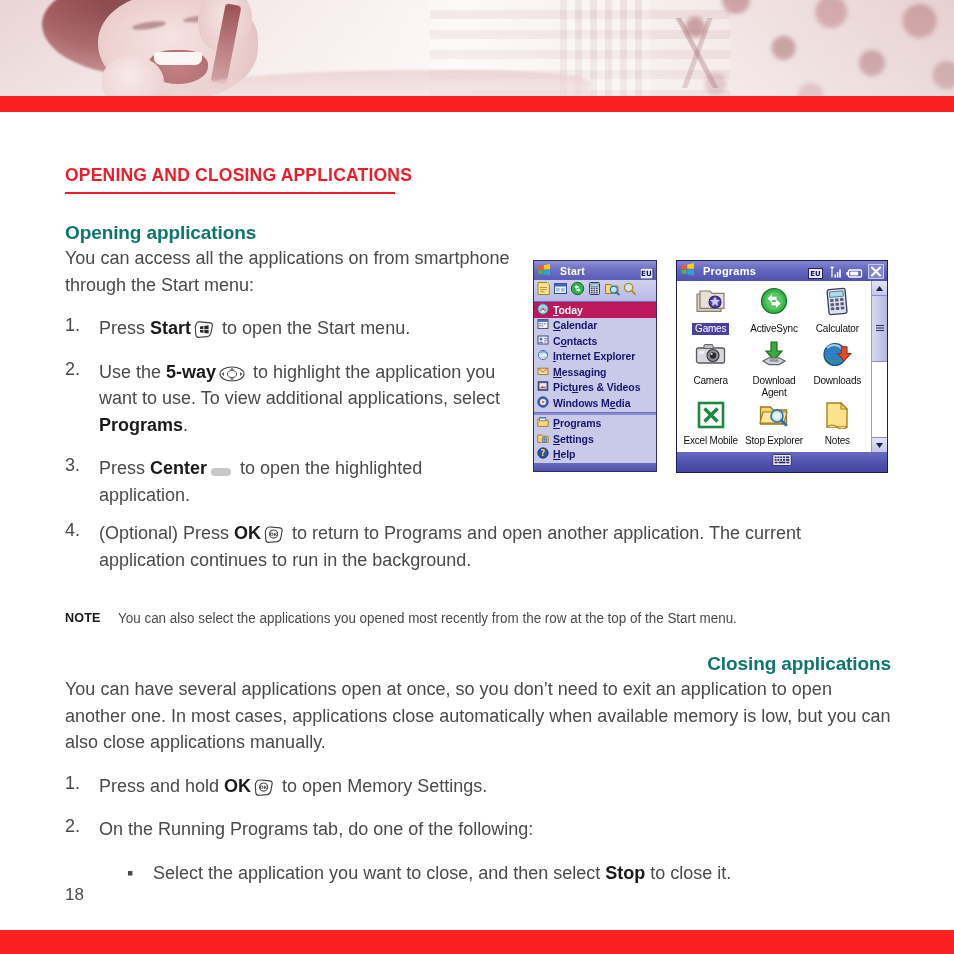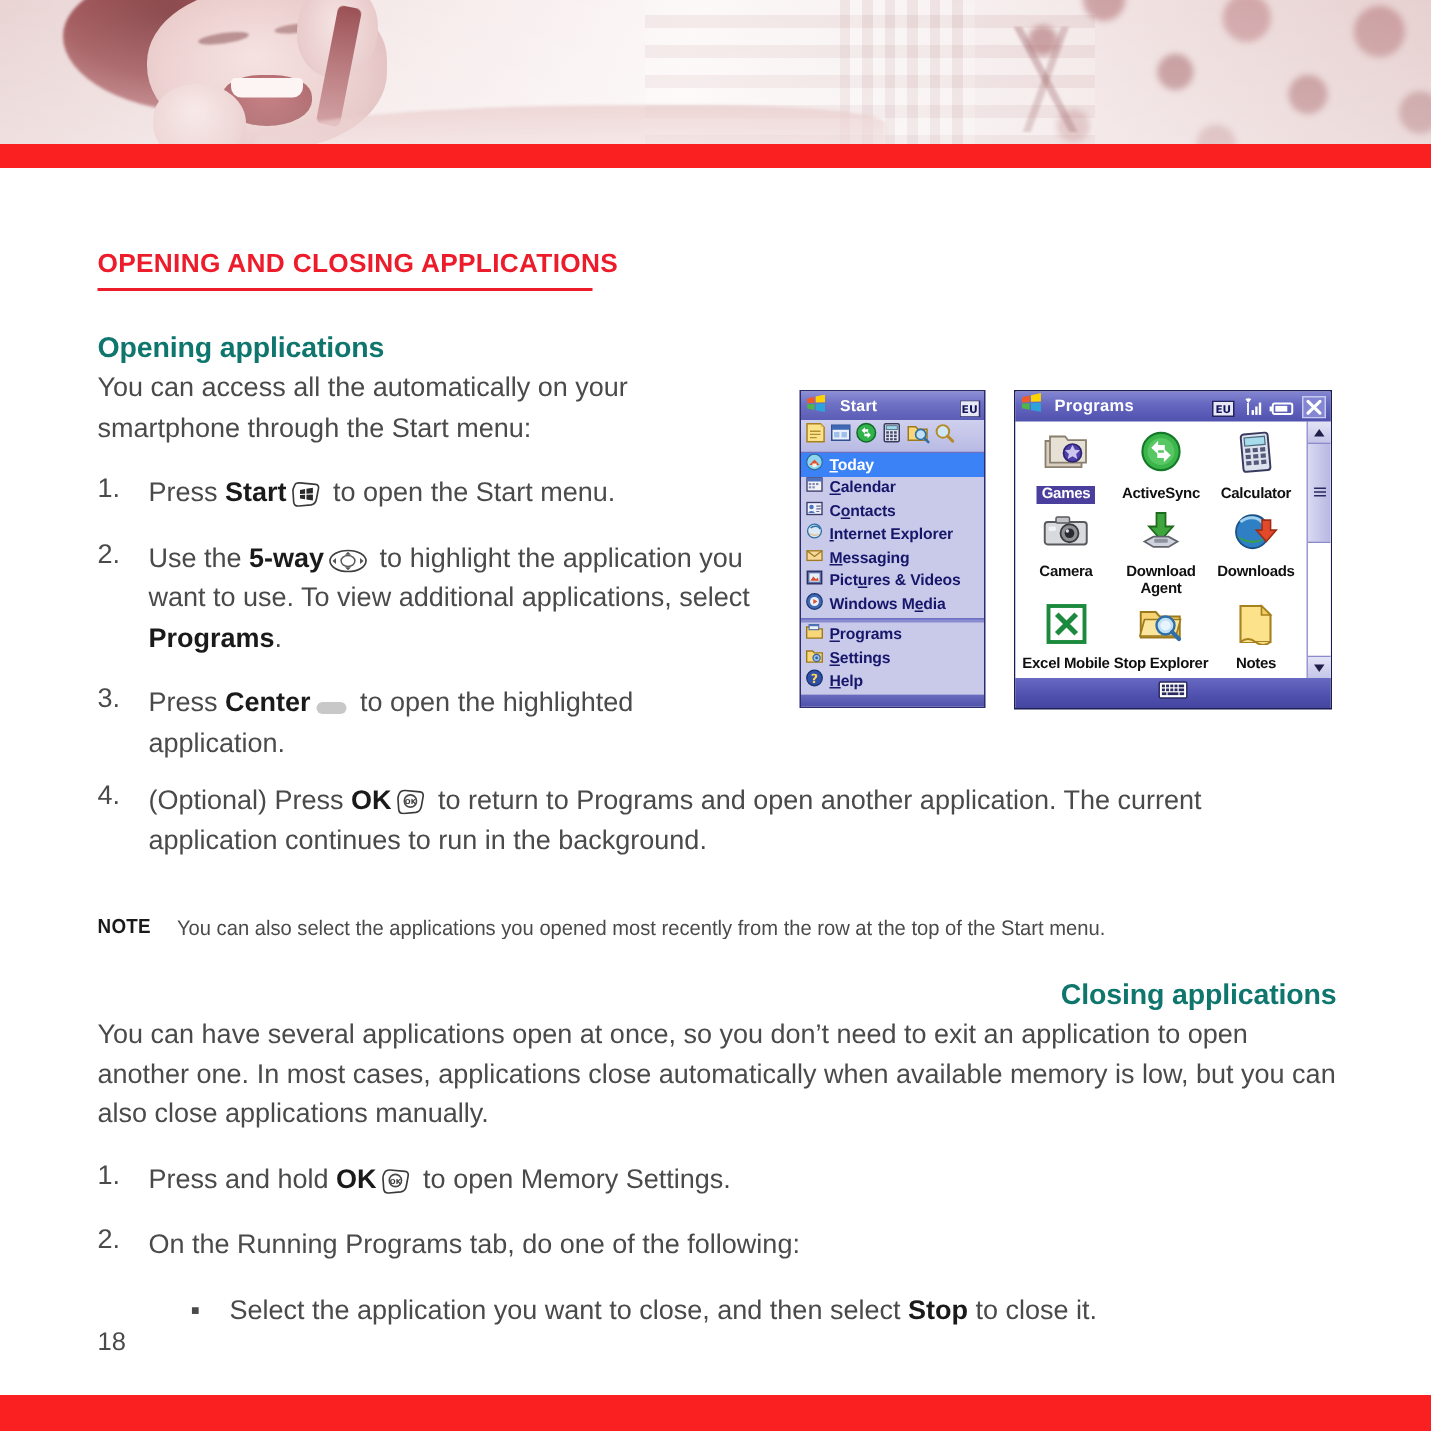--- a/index.html
+++ b/index.html
@@ -107,36 +107,36 @@
   .sm-title{height:19px;background:linear-gradient(180deg,#8d8fd6 0%,#6f71c4 42%,#5b5db6 100%);
     display:flex;align-items:center;padding-left:3px;position:relative;}
   .sm-title .cap{color:#fff;font-size:10.5px;font-weight:bold;margin-left:9px;letter-spacing:.2px;}
   .sm-title .eu{position:absolute;right:1px;top:4px;}
   .sm-recent{height:21px;background:linear-gradient(180deg,#cfd0ee 0%,#b9bae4 100%);
     border-bottom:1px solid #6d6fc0;display:flex;align-items:center;gap:2px;padding:0 2px;}
   .sm-list{background:#c9cae9;height:calc(100% - 19px - 22px - 8px);}
   .sm-item{height:15.5px;display:flex;align-items:center;padding-left:3px;gap:4px;}
   .sm-item .lbl{font-size:10.5px;color:#16166a;font-weight:bold;letter-spacing:-.1px;white-space:nowrap;}
   .sm-item .lbl u{text-decoration:underline;}
-  .sm-item.sel{background:#3b82f6;}
+  .sm-item.sel{background:#be185d;}
   .sm-item.sel .lbl{color:#fff;}
   .sm-sep{height:2px;background:#8b8cd0;border-top:1px solid #6f70c2;margin:1px 0;}
   .sm-foot{height:8px;background:linear-gradient(180deg,#6a6cc0,#4f51ab);}
 
   
   #shot-prog{left:676px;top:260px;width:212px;height:213px;border:1px solid #1d1d55;box-sizing:border-box;}
   .pg-title{height:20px;background:linear-gradient(180deg,#8486d2 0%,#6466bf 45%,#4f51ae 100%);
     display:flex;align-items:center;padding-left:3px;position:relative;}
   .pg-title .cap{color:#fff;font-size:11px;font-weight:bold;margin-left:8px;letter-spacing:.2px;}
   .pg-title .tb-icons{position:absolute;right:3px;top:3px;display:flex;align-items:center;gap:4px;}
   .pg-body{display:flex;height:calc(100% - 20px - 20px);background:#fff;}
   .pg-grid{flex:1;display:grid;grid-template-columns:repeat(3,1fr);grid-template-rows:repeat(3,1fr);
     padding:3px 2px 0 2px;}
   .pg-cell{display:flex;flex-direction:column;align-items:center;justify-content:flex-start;padding-top:3px;}
-  .pg-cell .cap{font-size:10px;font-weight:bold;color:#101010;text-align:center;line-height:11.5px;
+  .pg-cell .cap{font-size:10px;font-weight:normal;color:#101010;text-align:center;line-height:11.5px;
     margin-top:2px;letter-spacing:-.2px;}
   .pg-cell.sel .cap{background:#4b3f9e;color:#fff;padding:0 3px;}
   .pg-scroll{width:15px;border-left:1px solid #9a9ad2;background:#f2f2fb;display:flex;flex-direction:column;}
   .pg-scroll .arw{height:14px;background:linear-gradient(180deg,#e3e3f6,#c5c5e8);
     display:flex;align-items:center;justify-content:center;border-bottom:1px solid #8b8bcb;}
   .pg-scroll .arw.bot{border-bottom:none;border-top:1px solid #8b8bcb;}
   .pg-scroll .trk{flex:1;position:relative;background:#ffffff;}
   .pg-scroll .thumb{position:absolute;left:0;top:0;width:100%;height:46%;
     background:linear-gradient(90deg,#d9d9f2,#b7b7e2);border-bottom:1px solid #8b8bcb;
     display:flex;align-items:center;justify-content:center;}
@@ -168,21 +168,21 @@
     </div>
     <div class="veil"></div>
   </div>
   <div class="rule-top" style="background: rgb(250, 31, 32);"></div>
 
   <div class="sec-head" style="color: rgb(237, 28, 42);">OPENING AND CLOSING APPLICATIONS</div>
   <div class="sec-rule" style="background: rgb(237, 28, 42);"></div>
 
   <div id="col-left">
     <div class="h2">Opening applications</div>
-    <div class="body p-blk">You can access all the automatically on your smartphone through the Start menu:</div>
+    <div class="body p-blk">You can access all the applications on from smartphone through the Start menu:</div>
 
     <div class="num-item">
       <div class="num">1.</div>
       <div class="txt body"><span>Press </span><b>Start</b><span class="key"><svg width="20" height="17" viewBox="0 0 20 17">
               <path d="M2.6 2.2 C3 1 4.4 .8 6 .9 L16.4 1.9 C18 2.1 18.6 3.3 18.3 4.8 L17 11.5 C16.6 13.6 15.2 15.3 13.4 15.6 L5.4 16.3 C3.4 16.5 2 15.5 1.8 13.7 L1.3 6.2 C1.2 4.6 2.2 3.3 2.6 2.2 Z" fill="#fff" stroke="#3a3a3a" stroke-width="1.1"></path>
               <path d="M6 5.6 L9.4 5.0 L9.4 8.1 L6 8.3 Z M10.3 4.9 L14.6 4.2 L14.6 7.9 L10.3 8.1 Z M6 9.0 L9.4 8.9 L9.4 11.9 L6 11.3 Z M10.3 8.8 L14.6 8.7 L14.6 12.6 L10.3 12.0 Z" fill="#2a2a2a"></path>
             </svg></span><span> to open the Start menu.</span></div>
     </div>
 
     <div class="num-item">

